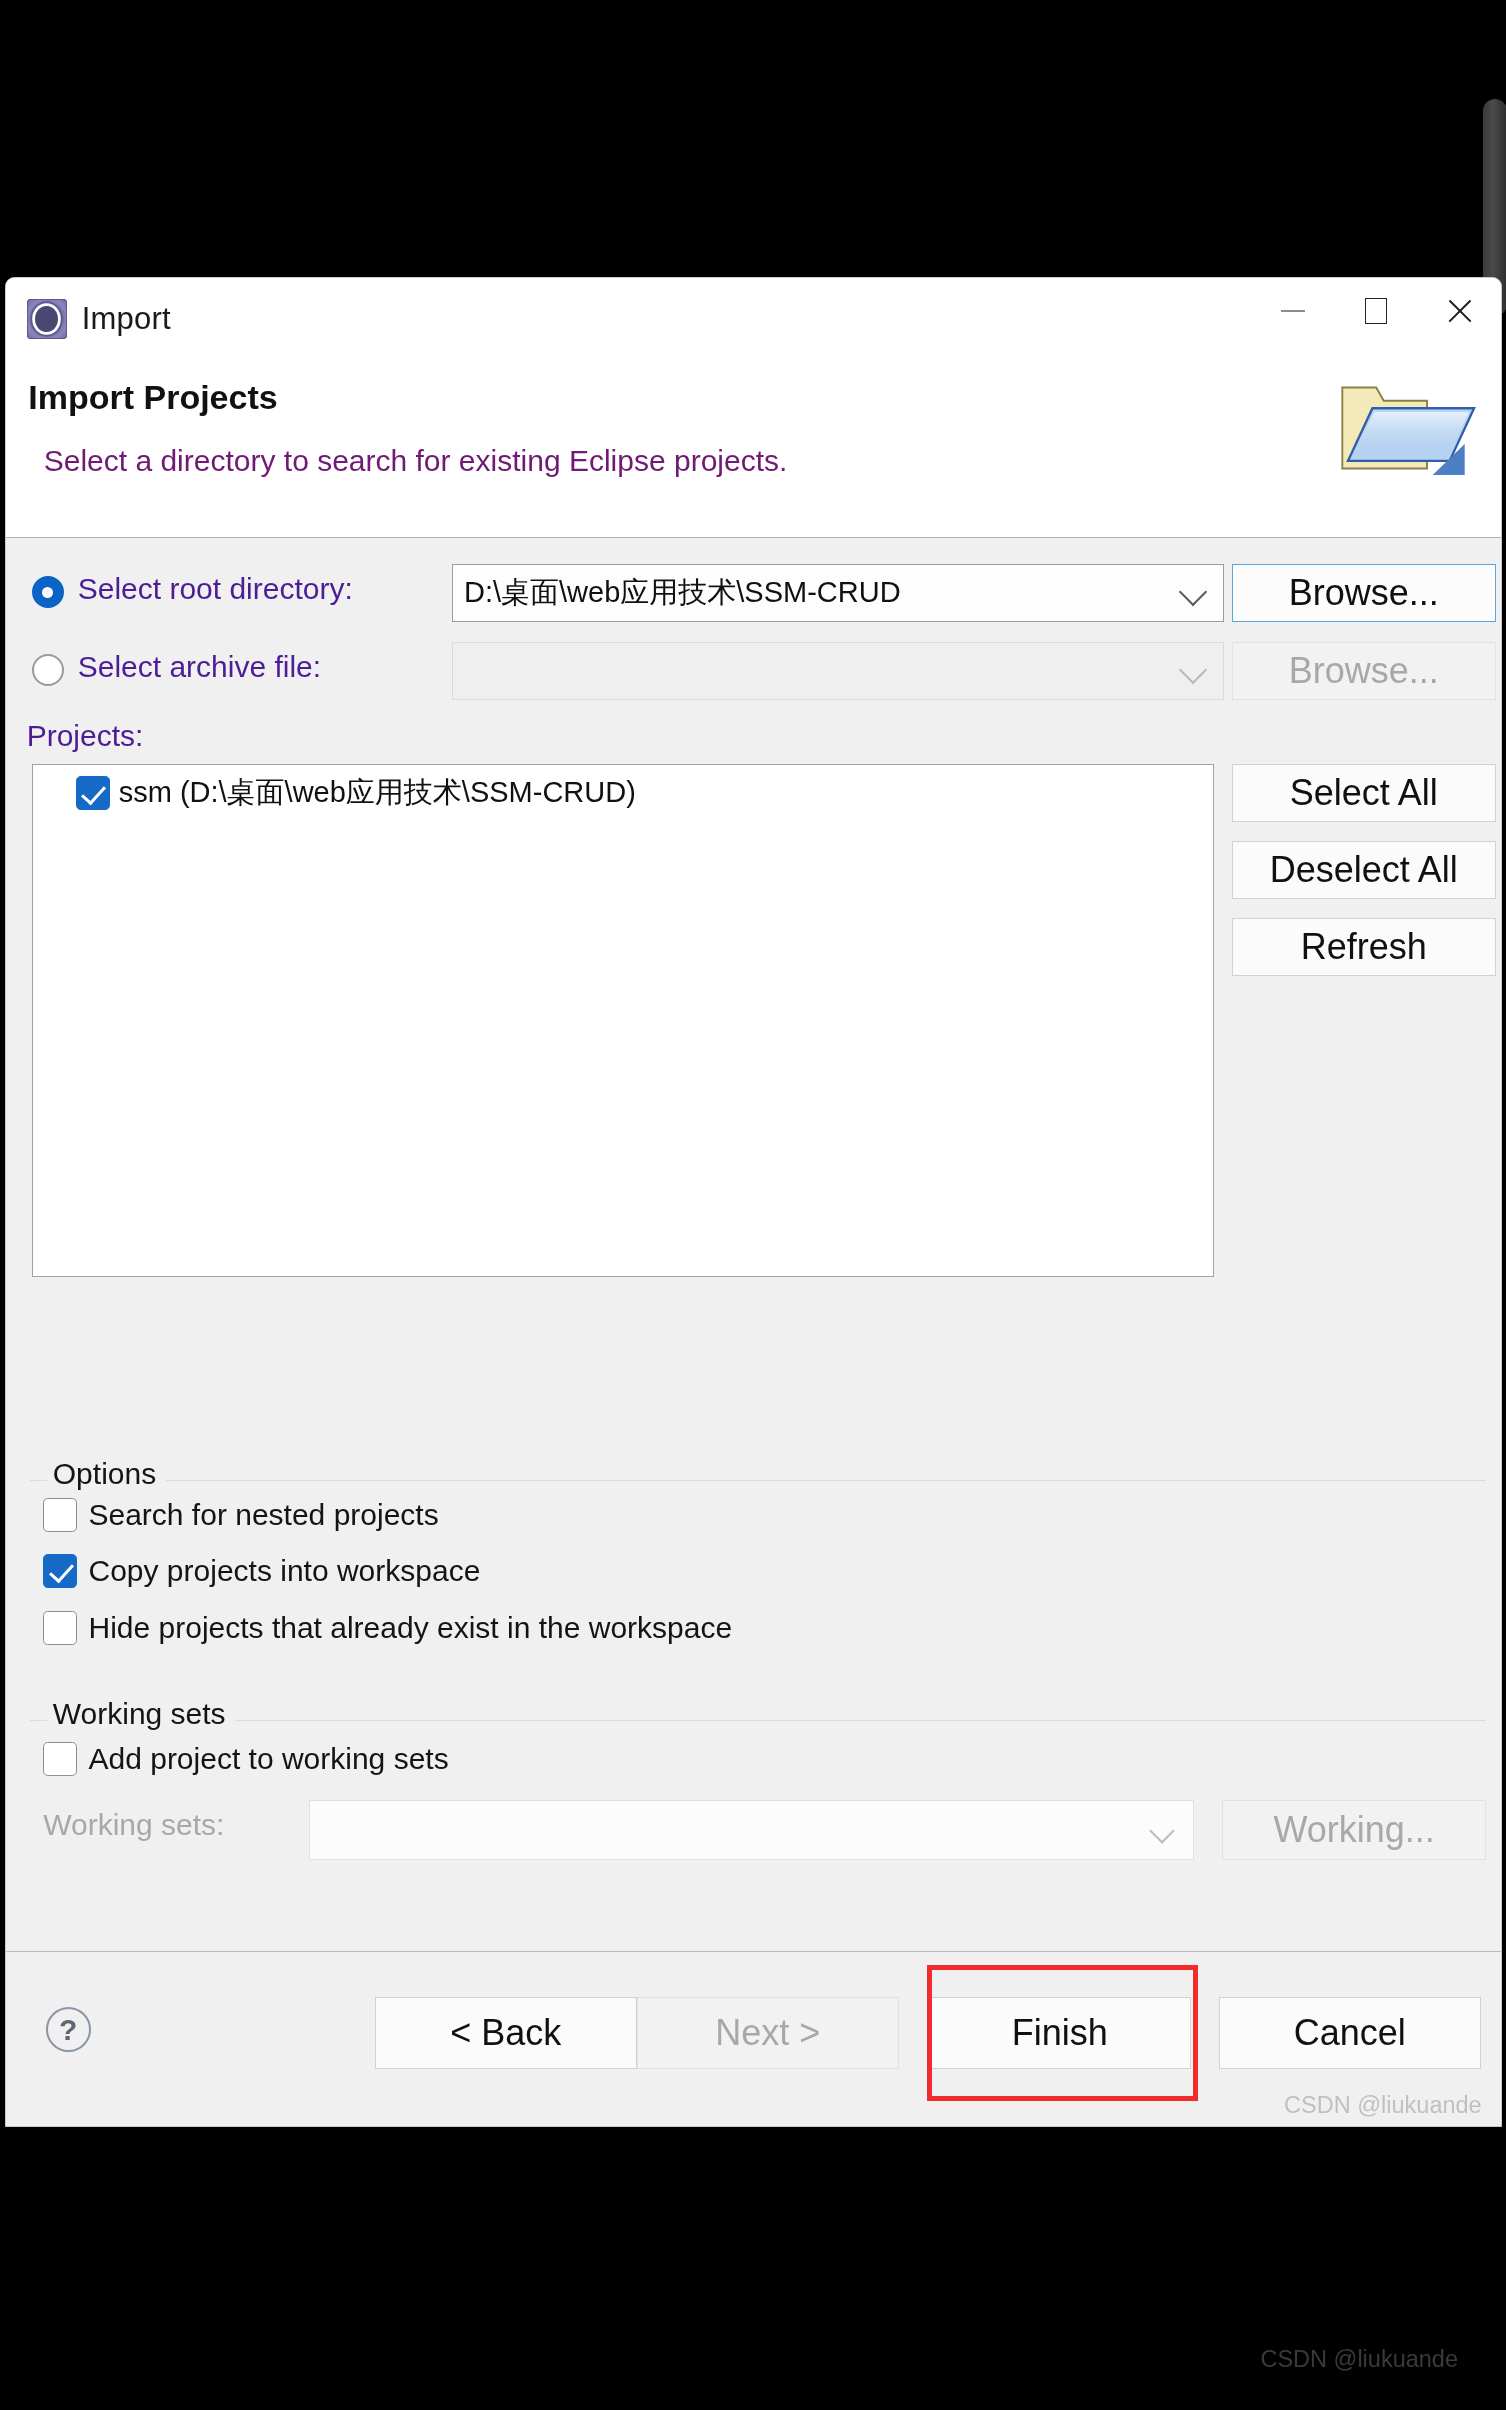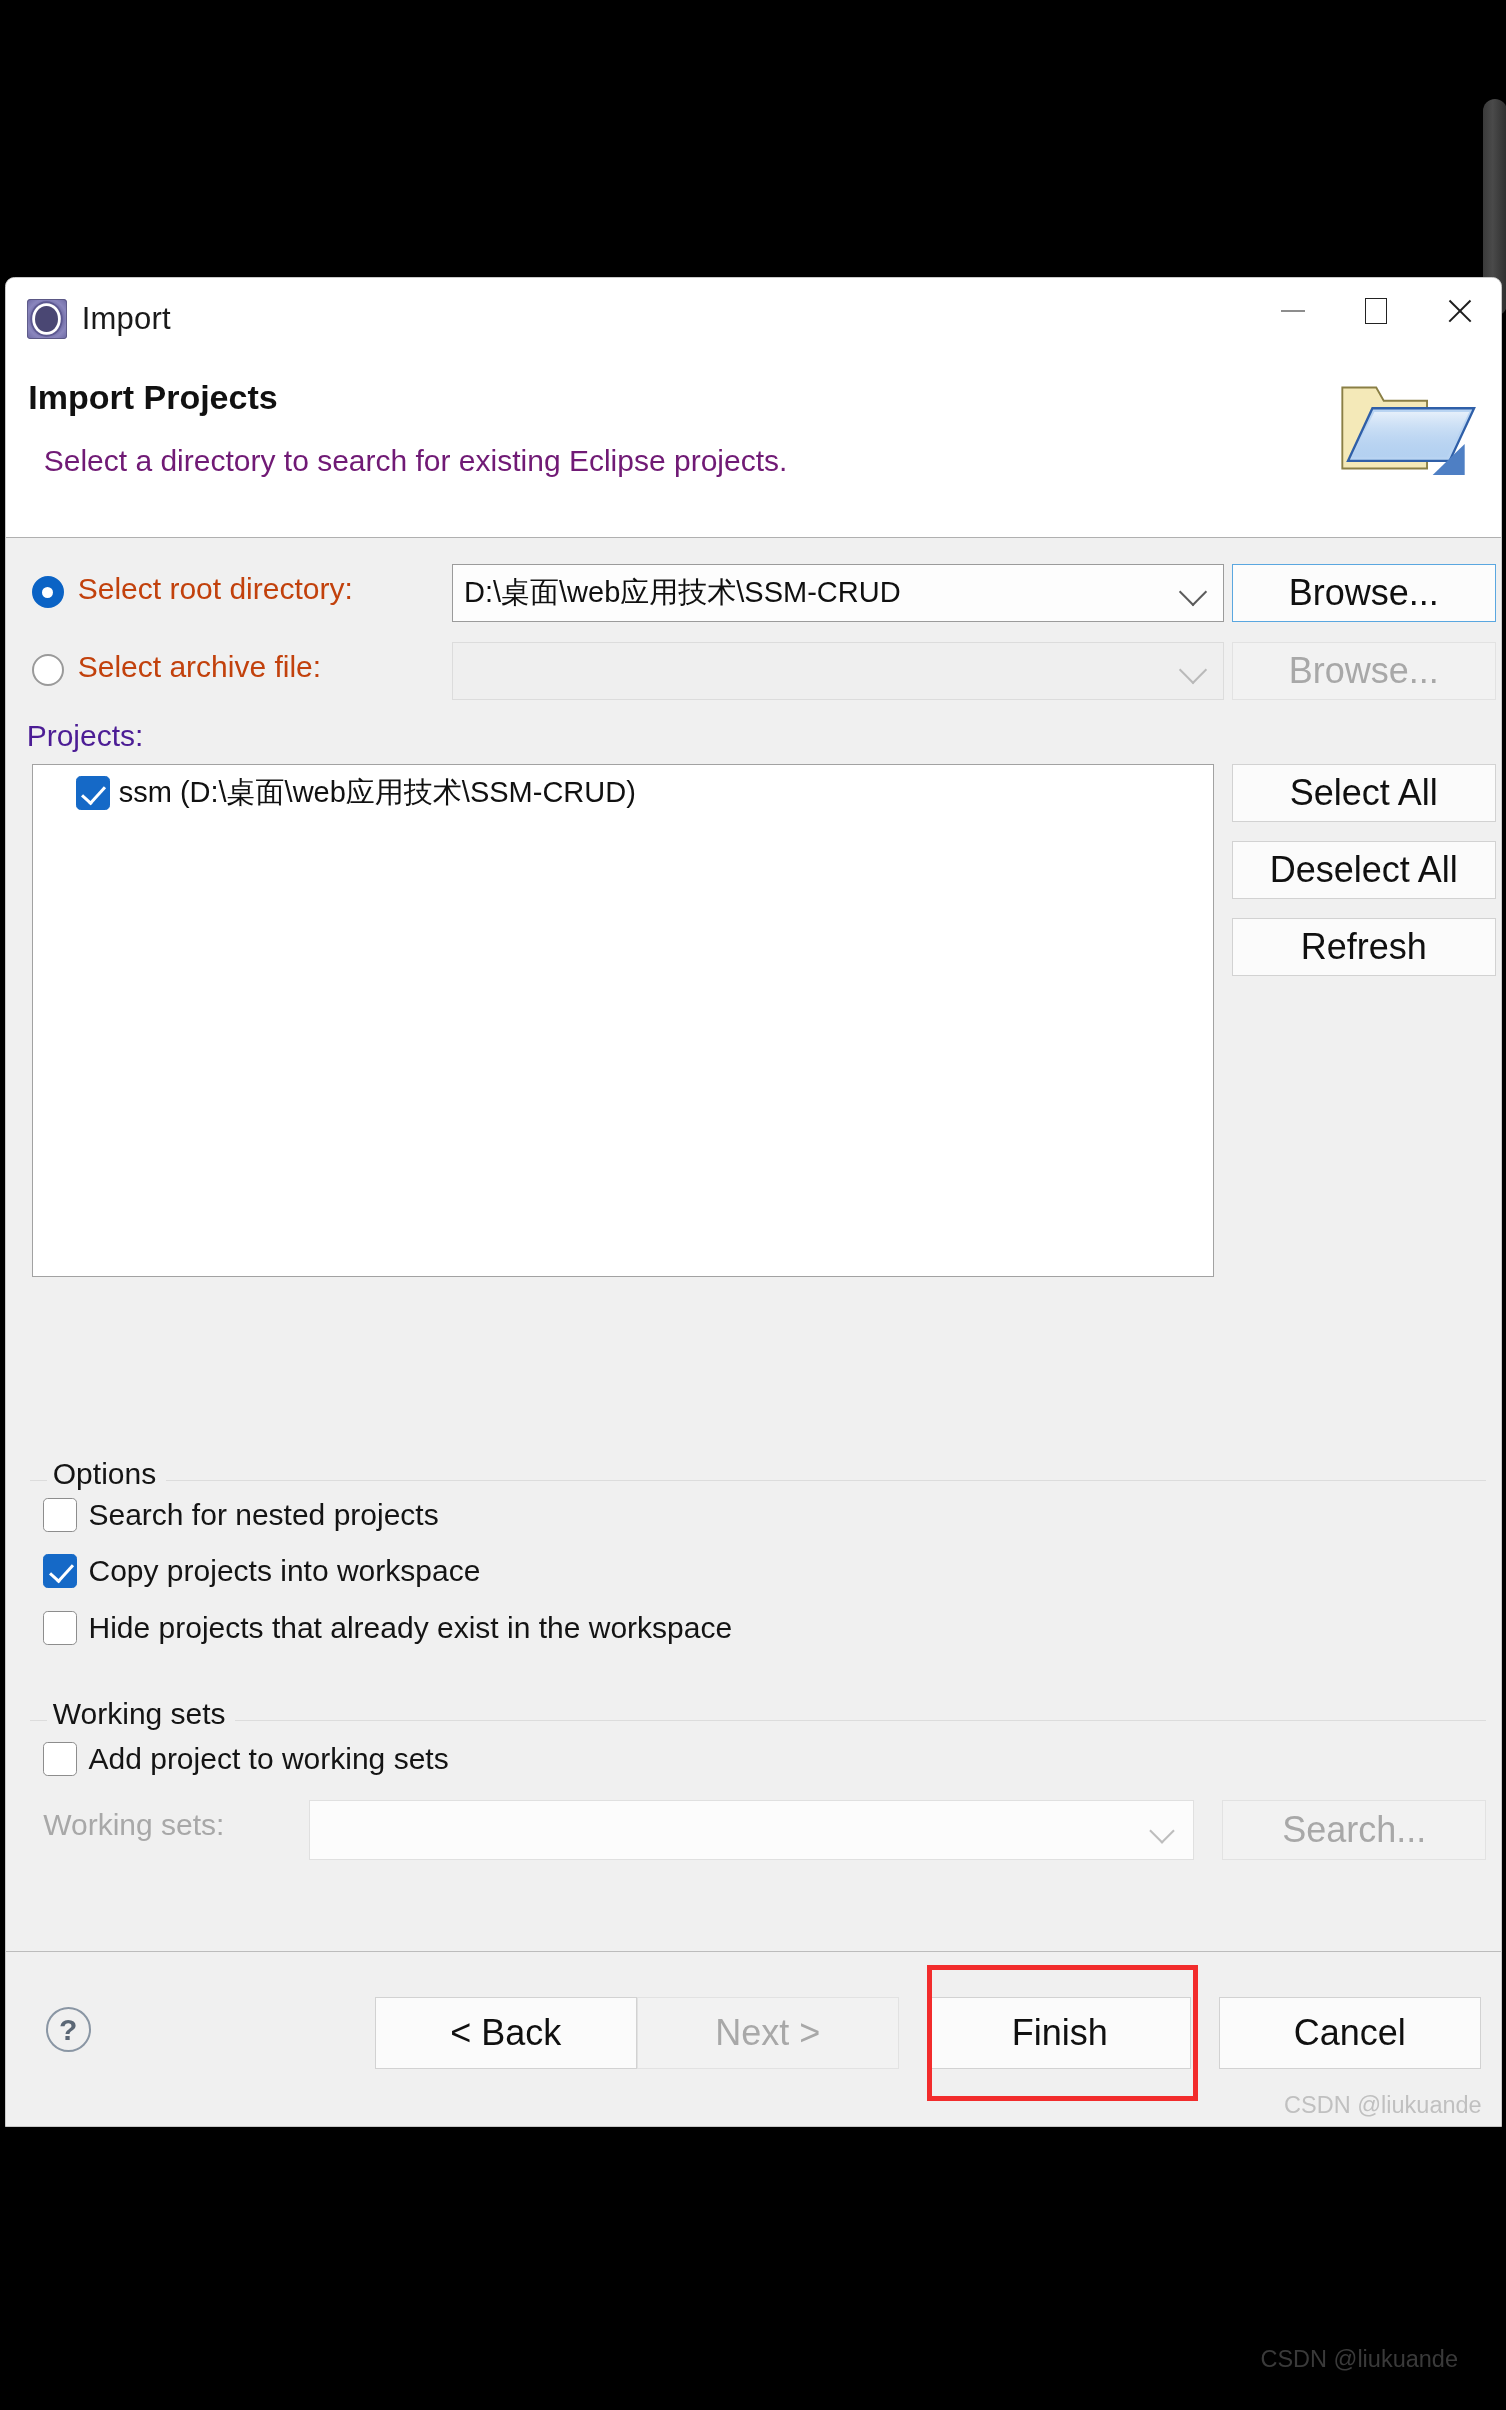--- a/index.html
+++ b/index.html
@@ -109,21 +109,21 @@
   }
   .radio.checked {
     border-color: #0b63c5; background: #0b63c5;
   }
   .radio.checked::after {
     content:""; position:absolute; left:8.5px; top:8.5px; width:11.3px; height:11.3px;
     border-radius:50%; background:#ffffff;
   }
   .radio-label {
     position: absolute; left: 72px; top: 7.5px;
-    font-size: 30px; color: #c2410c;
+    font-size: 30px; color: #4c1d95;
   }
 
   .combo {
     position: absolute; top: 0px; left: 446px;
     width: 772px; height: 58px;
     background: #fdfdfd; border: 1.9px solid #9b9b9b;
     display: flex; align-items: center;
   }
   .combo .val {
     padding-left: 11.3px; font-size: 29px; color: #101010; white-space: nowrap; overflow: hidden;
@@ -391,21 +391,21 @@
           <span class="cb"></span>
           <span class="txt">Add project to working sets</span>
         </div>
 
         <div class="ws-row">
           <span class="ws-label">Working sets:</span>
         </div>
         <div class="ws-combo">
           <span class="chev"></span>
         </div>
-        <div class="btn disabled ws-select">Search...</div>
+        <div class="btn disabled ws-select">Working...</div>
       </div>
 
     </div>
 
     <div class="footer">
       <div class="help-icon">?</div>
 
       <div class="btn foot-btn fb-back">&lt; Back</div>
       <div class="btn foot-btn fb-next disabled">Next &gt;</div>
       <div class="btn foot-btn fb-finish">Finish</div>

